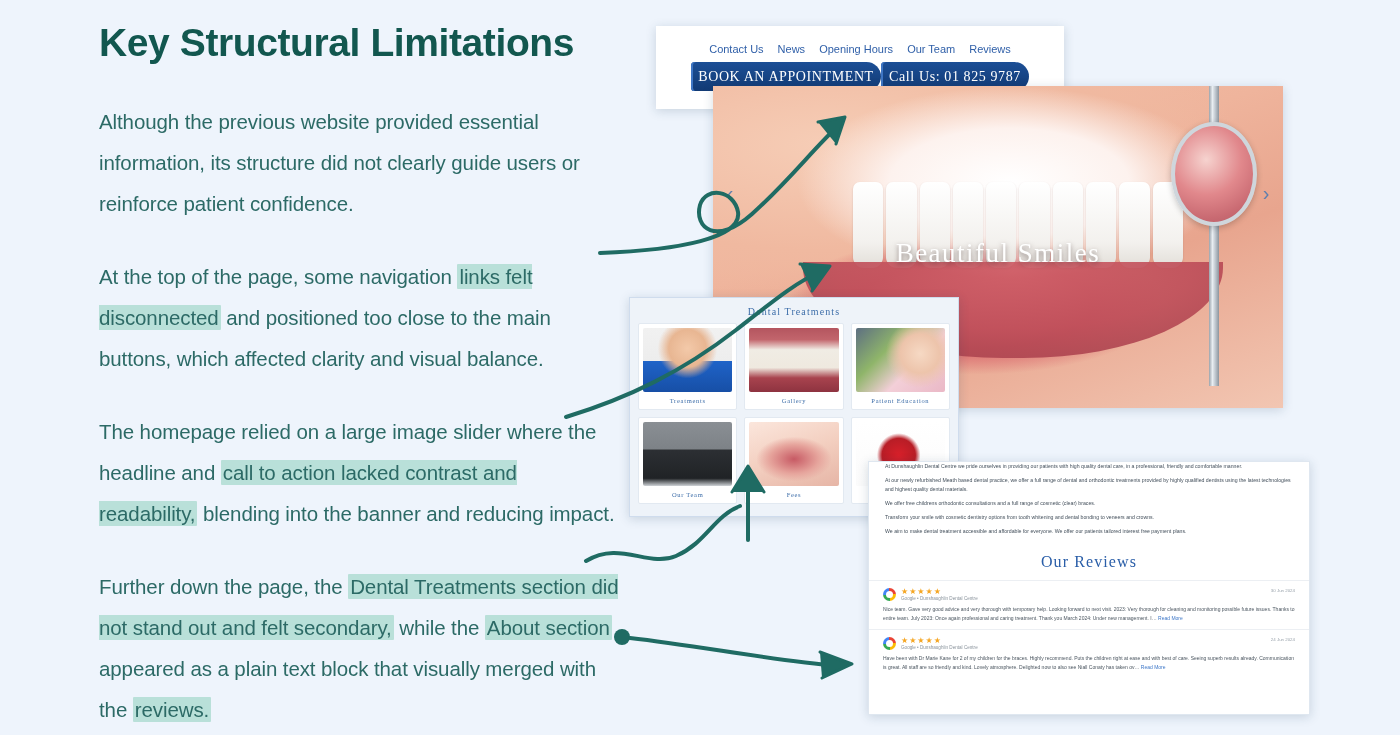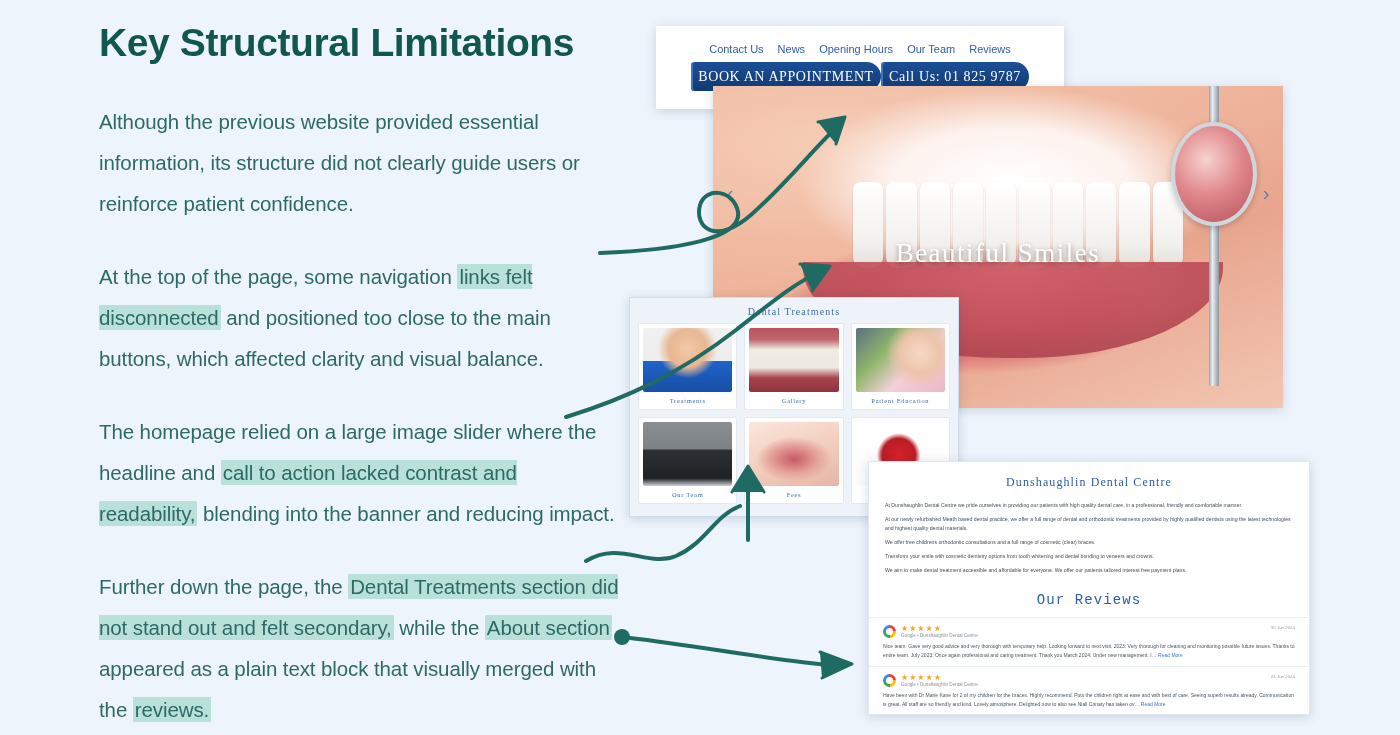--- a/index.html
+++ b/index.html
@@ -111,21 +111,21 @@
 
   
   #about-shot{left:868px;top:461px;width:440px;height:252px;
     background:#fff;border:1px solid #dfe7f0;overflow:hidden;}
   .about-title{
     text-align:center;font-family:"Liberation Serif",serif;font-size:12px;color:#2a5ea8;
     letter-spacing:1.1px;padding:13px 0 11px;
   }
   .about-p{font-size:5.2px;line-height:1.75;color:#44505c;padding:0 16px;margin:0 0 5px;}
   .reviews-title{
-    text-align:center;font-family:Liberation Mono, monospace;font-size:14px;color:#2a5ea8;
+    text-align:center;font-family:Liberation Serif, serif;font-size:16px;color:#2a5ea8;
     letter-spacing:1.1px;padding:11px 0 9px;
   }
   .review{border-top:1px solid #eceff3;padding:6px 14px 6px;position:relative;}
   .rv-head{display:flex;align-items:center;gap:5px;}
   .g-icon{width:13px;height:13px;border-radius:50%;flex:none;
     background:conic-gradient(#ea4335 0deg 90deg,#fbbc05 90deg 180deg,#34a853 180deg 270deg,#4285f4 270deg 360deg);
     position:relative;}
   .g-icon::after{content:"";position:absolute;inset:3px;background:#fff;border-radius:50%;}
   .rv-meta{line-height:1.2;}
   .stars{color:#f5a623;font-size:8px;letter-spacing:1px;}
@@ -223,21 +223,20 @@
         <div class="cap">Fees</div>
       </div>
       <div class="card">
         <div class="ph ph-mascot"></div>
         <div class="cap"></div>
       </div>
     </div>
   </div>
 
   <div class="shot" id="about-shot">
-    <div class="about-title">Dunshaughlin Dental Centre</div>
     <p class="about-p">At Dunshaughlin Dental Centre we pride ourselves in providing our patients with high quality dental care, in a professional, friendly and comfortable manner.</p>
     <p class="about-p">At our newly refurbished Meath based dental practice, we offer a full range of dental and orthodontic treatments provided by highly qualified dentists using the latest technologies and highest quality dental materials.</p>
     <p class="about-p">We offer free childrens orthodontic consultations and a full range of cosmetic (clear) braces.</p>
     <p class="about-p">Transform your smile with cosmetic dentistry options from tooth whitening and dental bonding to veneers and crowns.</p>
     <p class="about-p">We aim to make dental treatment accessible and affordable for everyone. We offer our patients tailored interest free payment plans.</p>
 
     <div class="reviews-title">Our Reviews</div>
 
     <div class="review">
       <div class="rv-date">30 Jun 2024</div>

